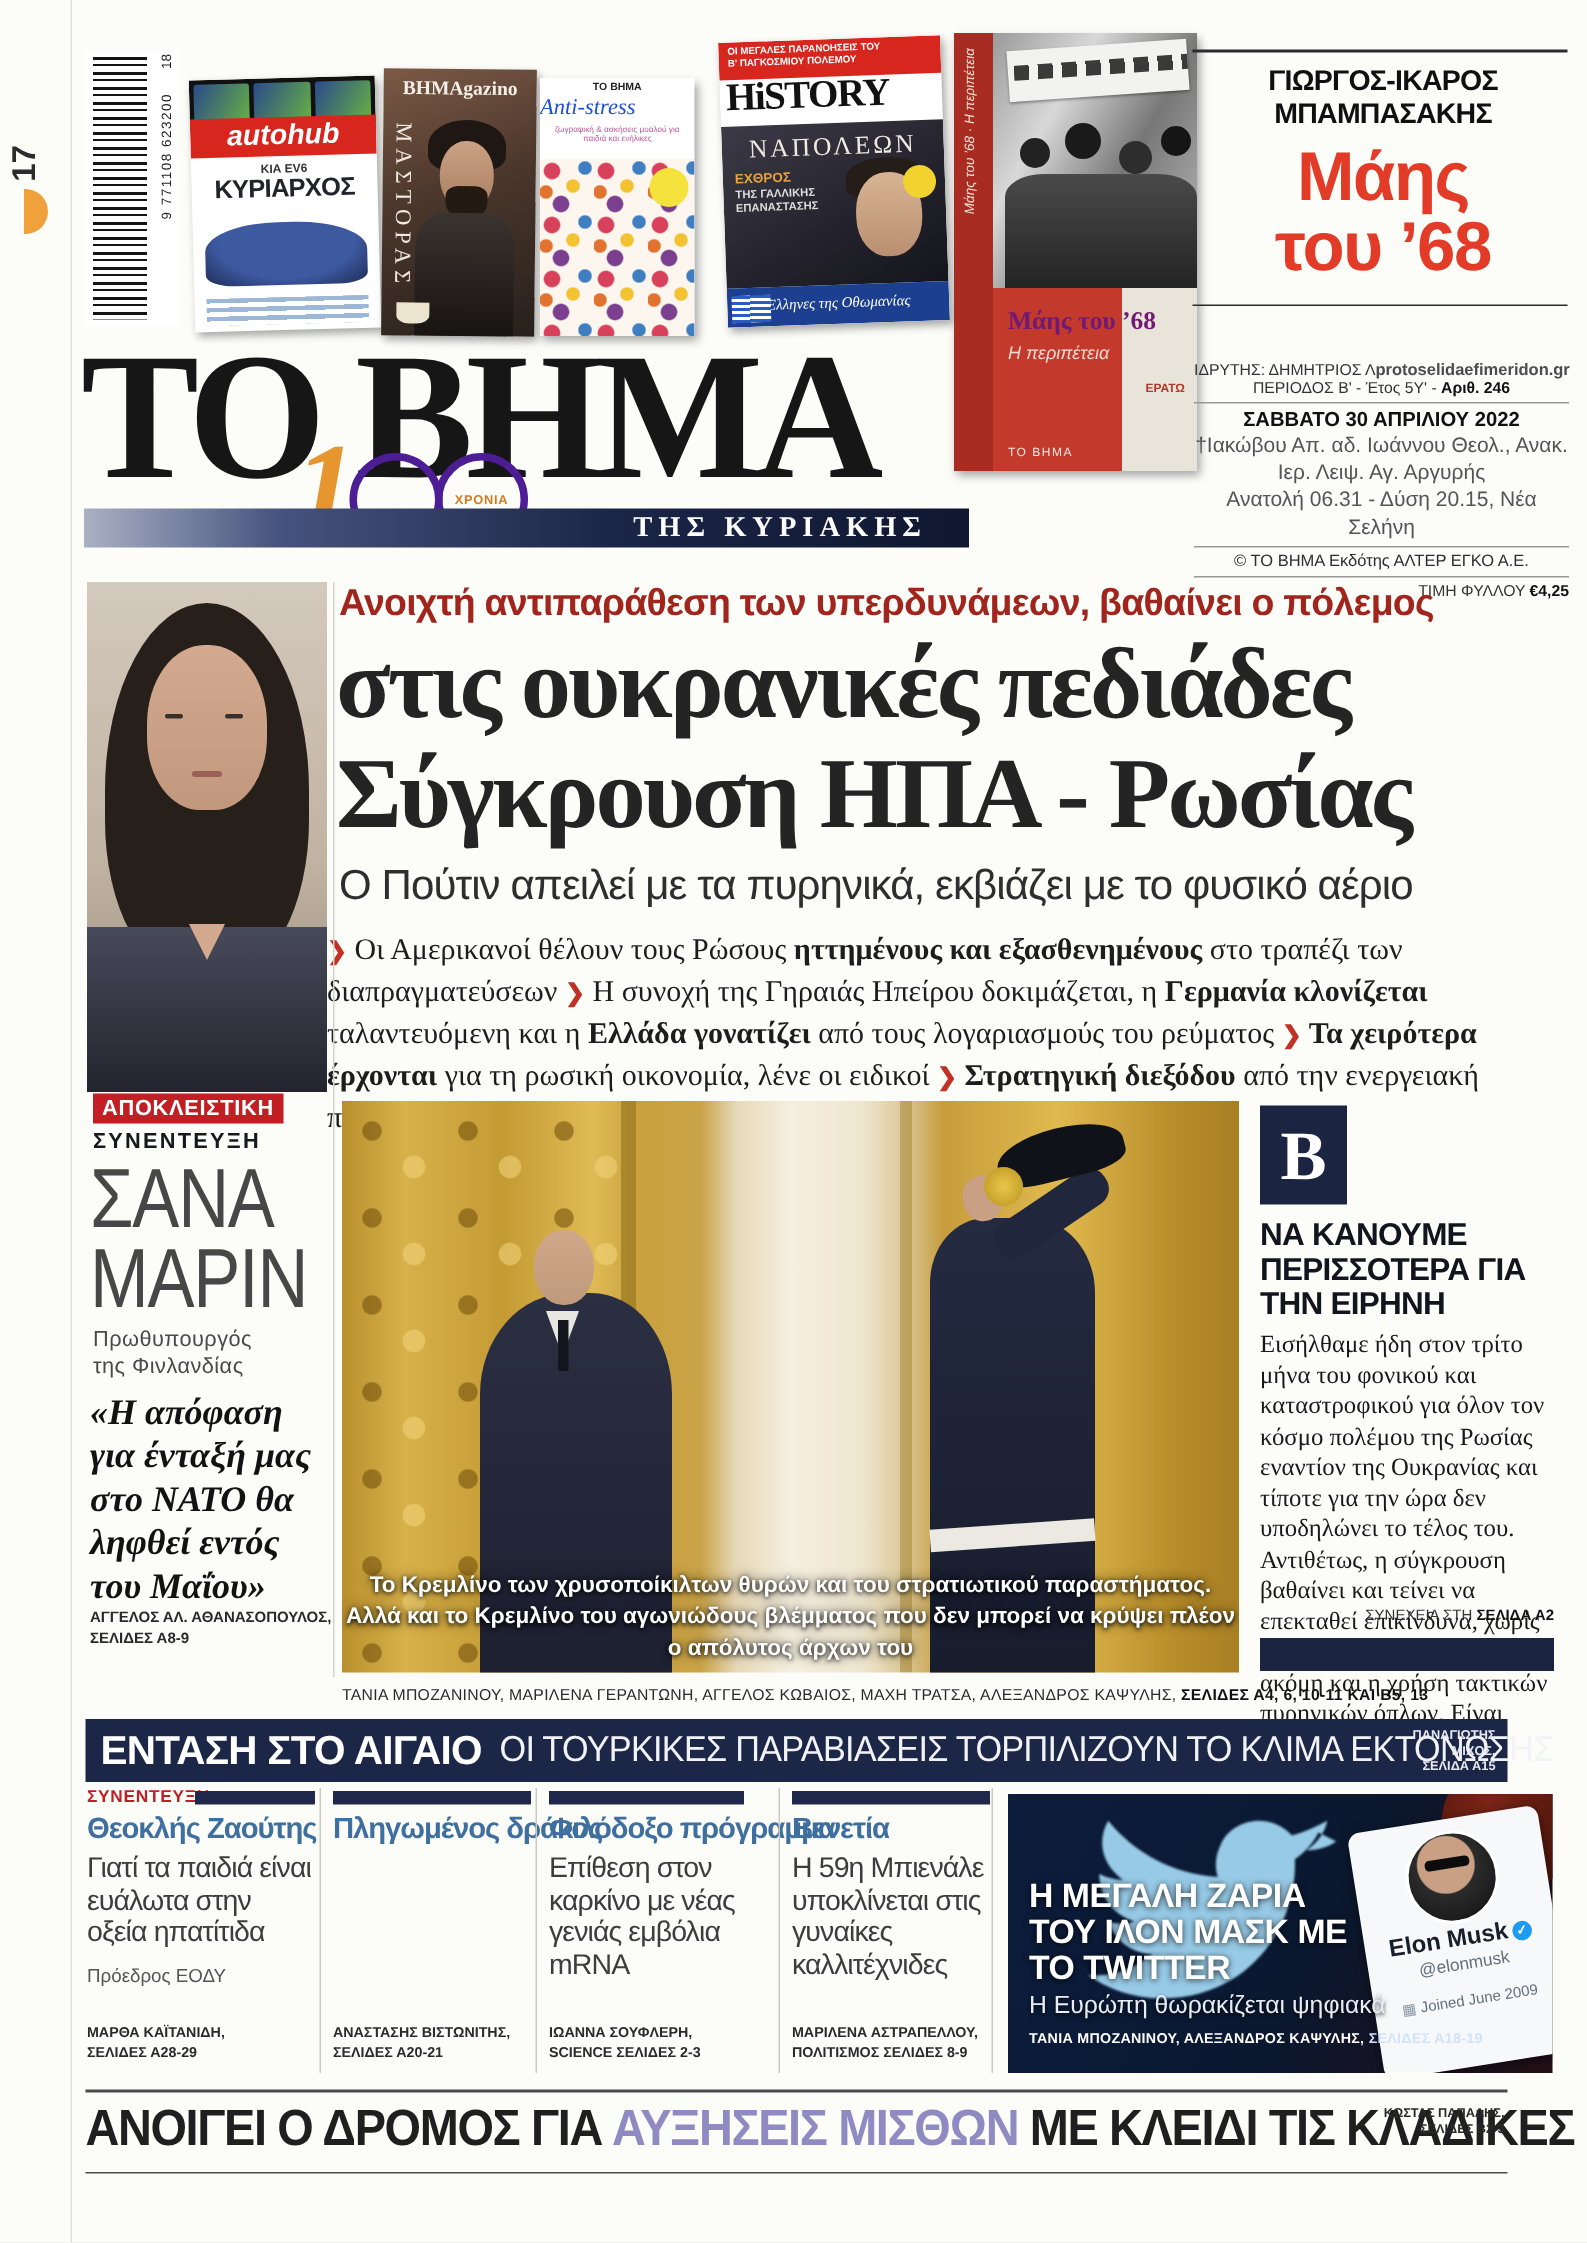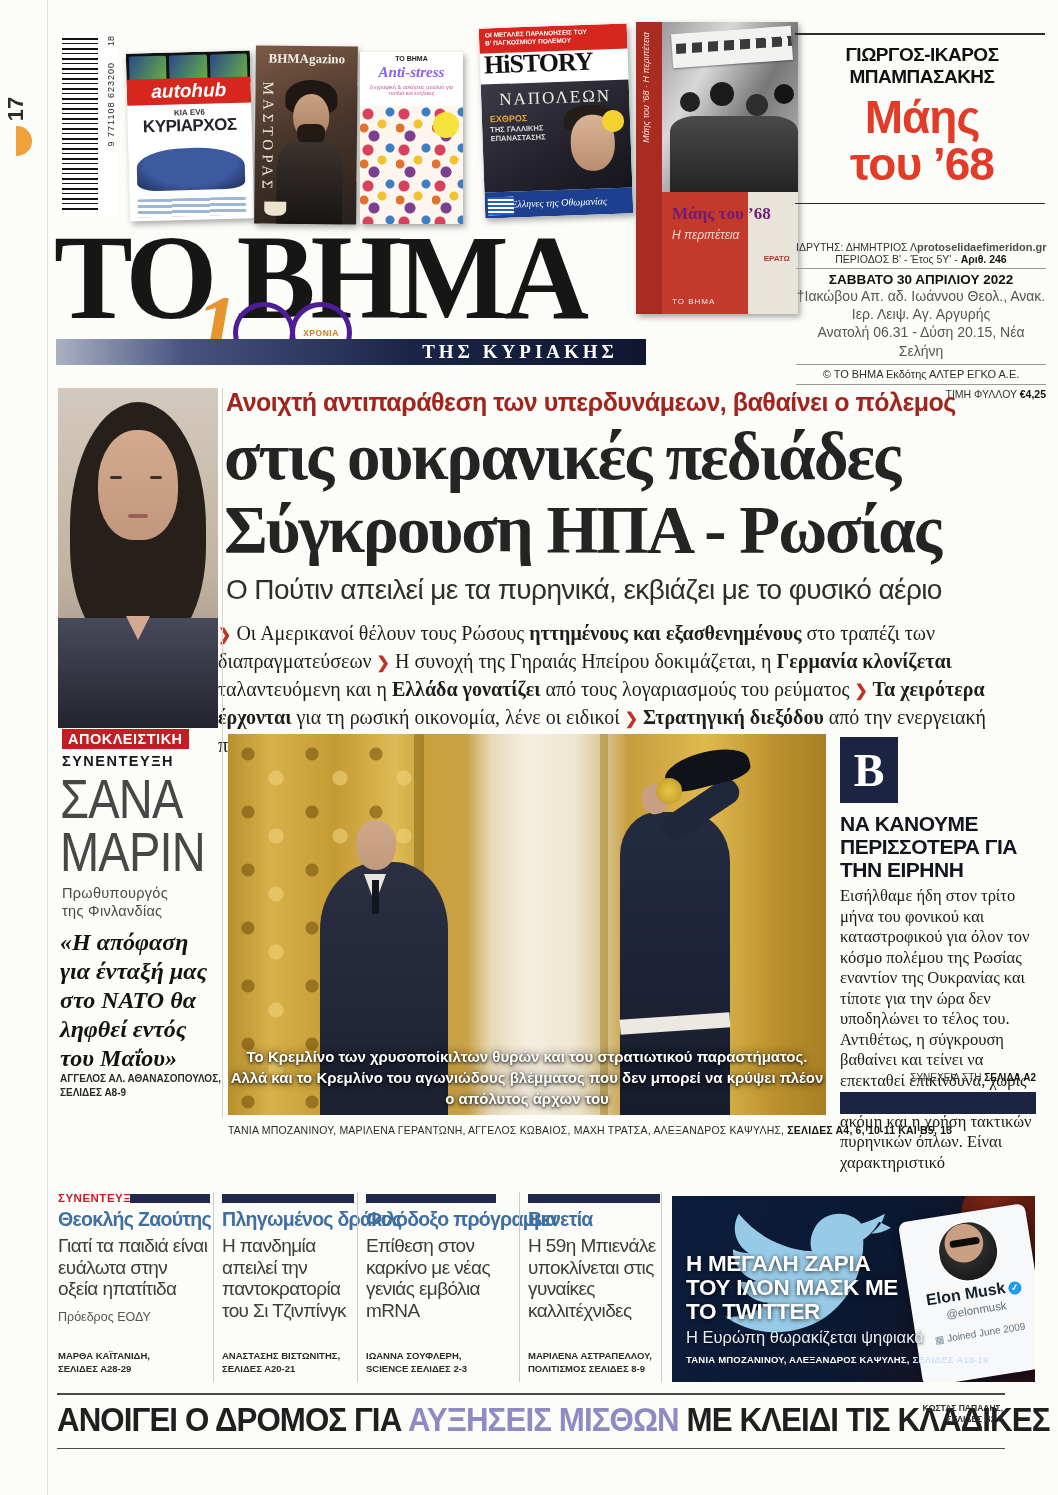--- a/index.html
+++ b/index.html
@@ -34,21 +34,21 @@
       background:linear-gradient(160deg,#7c5a46 0%,#4b372c 45%,#27201c 100%);}
   .c-bhma .mast{position:absolute;top:5px;width:100%;text-align:center;color:#f3efe8;font-size:13px;font-family:"Liberation Serif",serif;font-weight:bold;}
   .c-bhma .vert{position:absolute;left:4px;top:36px;writing-mode:vertical-rl;color:#efe9df;font-size:15px;letter-spacing:4px;font-family:"Liberation Serif",serif;}
   .c-bhma .face{position:absolute;left:38px;top:48px;width:36px;height:46px;background:linear-gradient(#caa183,#a97f63);border-radius:48%;}
   .c-bhma .hair{position:absolute;left:30px;top:34px;width:52px;height:34px;background:#1e1713;border-radius:50% 50% 30% 30%;}
   .c-bhma .beard{position:absolute;left:42px;top:78px;width:28px;height:22px;background:#241a14;border-radius:30% 30% 50% 50%;}
   .c-bhma .torso{position:absolute;left:22px;top:96px;width:66px;height:82px;background:linear-gradient(#3a3430,#181411);border-radius:30% 30% 0 0;}
   .c-bhma .cup{position:absolute;left:10px;bottom:8px;width:22px;height:14px;background:#ece4cf;border-radius:0 0 40% 40%;}
   .c-anti{left:360px;top:52px;width:103px;height:172px;background:#fff;}
   .c-anti .brand{position:absolute;top:3px;width:100%;text-align:center;font-size:7px;font-weight:bold;color:#222;}
-  .c-anti .ttl{position:absolute;top:12px;width:100%;text-align:center;font-size:15px;font-weight:bold;font-style:italic;color:#8b5cf6;font-family:"Liberation Serif",serif;}
+  .c-anti .ttl{position:absolute;top:12px;width:100%;font-size:15px;font-weight:normal;font-style:italic;color:#1d4ed8;font-family:"Liberation Serif",serif;}
   .c-anti .sub{position:absolute;top:32px;left:6px;right:6px;text-align:center;font-size:5.5px;color:#c4589a;}
   .c-anti .flora{position:absolute;left:0;right:0;bottom:0;height:118px;background:#fdf6ef;
       background-image:radial-gradient(circle at 8px 8px,#d8415c 0 5px,transparent 6px),
         radial-gradient(circle at 22px 18px,#f2c230 0 4px,transparent 5px),
         radial-gradient(circle at 14px 30px,#7b3f8f 0 5px,transparent 6px),
         radial-gradient(circle at 30px 6px,#3f7fc1 0 4px,transparent 5px),
         radial-gradient(circle at 4px 22px,#e2722f 0 4px,transparent 5px);
       background-size:36px 36px;}
   .c-anti .burst{position:absolute;right:4px;top:60px;width:26px;height:26px;background:#f6e23c;border-radius:50%;}
   .c-hist{left:482px;top:26px;width:148px;height:190px;background:#fff;transform:rotate(-2deg);}
@@ -374,40 +374,48 @@
   </div>
 
   <div class="abs ed-logo serif">B</div>
   <div class="abs ed-title">ΝΑ ΚΑΝΟΥΜΕ ΠΕΡΙΣΣΟΤΕΡΑ ΓΙΑ ΤΗΝ ΕΙΡΗΝΗ</div>
   <div class="abs ed-body">Εισήλθαμε ήδη στον τρίτο μήνα του φονικού και καταστροφικού για όλον τον κόσμο πολέμου της Ρωσίας εναντίον της Ουκρανίας και τίποτε για την ώρα δεν υποδηλώνει το τέλος του. Αντιθέτως, η σύγκρουση βαθαίνει και τείνει να επεκταθεί επικίνδυνα, χωρίς μάλιστα να αποκλείεται ακόμη και η χρήση τακτικών πυρηνικών όπλων. Είναι χαρακτηριστικό</div>
   <div class="abs ed-cont"><span>ΣΥΝΕΧΕΙΑ ΣΤΗ </span><b>ΣΕΛΙΔΑ Α2</b></div>
   <div class="abs ed-bar"></div>
 
   <div class="abs mb-row"><span>ΤΑΝΙΑ ΜΠΟΖΑΝΙΝΟΥ, ΜΑΡΙΛΕΝΑ ΓΕΡΑΝΤΩΝΗ, ΑΓΓΕΛΟΣ ΚΩΒΑΙΟΣ, ΜΑΧΗ ΤΡΑΤΣΑ, ΑΛΕΞΑΝΔΡΟΣ ΚΑΨΥΛΗΣ, </span><b>ΣΕΛΙΔΕΣ Α4, 6, 10-11 ΚΑΙ Β5, 13</b></div>
 
+  <div class="abs aegean">
+    <span class="aeg-lead">ΕΝΤΑΣΗ ΣΤΟ ΑΙΓΑΙΟ</span>
+    <span class="aeg-rest">ΟΙ ΤΟΥΡΚΙΚΕΣ ΠΑΡΑΒΙΑΣΕΙΣ ΤΟΡΠΙΛΙΖΟΥΝ ΤΟ ΚΛΙΜΑ ΕΚΤΟΝΩΣΗΣ</span>
+    <div class="aeg-credit">
+      <div>ΠΑΝΑΓΙΩΤΗΣ</div>
+      <div>ΜΙΧΟΣ,</div>
+      <div>ΣΕΛΙΔΑ Α15</div>
+    </div>
+  </div>
 
   <div class="abs sec-label">ΣΥΝΕΝΤΕΥΞΗ</div>
   <div class="abs brief-bar bb1"></div>
   <div class="abs brief-bar bb2"></div>
   <div class="abs brief-bar bb3"></div>
   <div class="abs brief-bar bb4"></div>
 
   <div class="abs brief b1">
     <div class="t">Θεοκλής Ζαούτης</div>
     <div class="bd">Γιατί τα παιδιά είναι ευάλωτα στην οξεία ηπατίτιδα</div>
     <div class="note">Πρόεδρος ΕΟΔΥ</div>
   </div>
   <div class="abs b-byline" style="left:58px;">
     <div>ΜΑΡΘΑ ΚΑΪΤΑΝΙΔΗ,</div>
     <div>ΣΕΛΙΔΕΣ Α28-29</div>
   </div>
 
   <div class="abs brief b2">
     <div class="t">Πληγωμένος δράκος</div>
-    <div class="bd">Η πανδημία απειλεί την παντοκρατορία του Σι Τζινπίνγκ</div>
   </div>
   <div class="abs b-byline" style="left:222px;">
     <div>ΑΝΑΣΤΑΣΗΣ ΒΙΣΤΩΝΙΤΗΣ,</div>
     <div>ΣΕΛΙΔΕΣ Α20-21</div>
   </div>
 
   <div class="abs brief b3">
     <div class="t">Φιλόδοξο πρόγραμμα</div>
     <div class="bd">Επίθεση στον καρκίνο με νέας γενιάς εμβόλια mRNA</div>
   </div>

